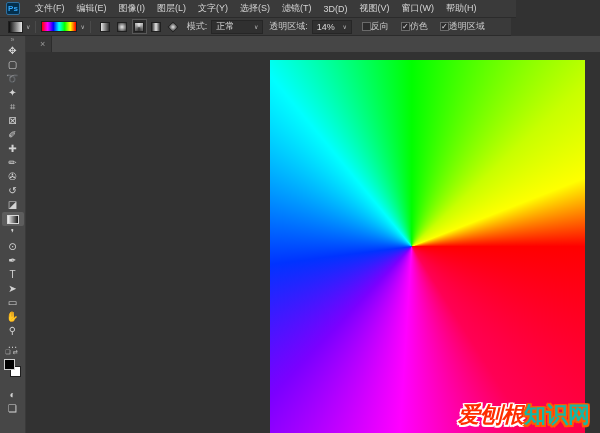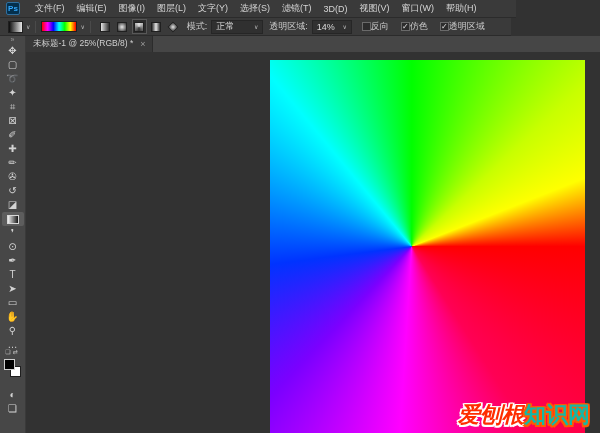--- a/index.html
+++ b/index.html
@@ -164,21 +164,20 @@
   </div>
 
   <div class="pasteboard"></div>
   <div class="canvas" style="background: conic-gradient(from 90deg at 45% 50%, rgb(255, 0, 0) 0%, rgb(255, 0, 85) 16%, rgb(255, 0, 255) 26%, rgb(123, 0, 255) 37%, rgb(0, 51, 255) 48%, rgb(0, 255, 255) 64%, rgb(0, 255, 0) 75%, rgb(200, 255, 0) 88%, rgb(255, 255, 0) 94%, rgb(255, 0, 0) 100%);"></div>
   <div class="watermark">
     <span class="wm-red">爱刨根</span><span class="wm-white">知识网</span>
   </div>
 
   <div class="tabbar">
     <div class="doc-tab">
-      <span class="title">未标题-1 @ 25%(RGB/8) *</span>
       <span class="close">×</span>
     </div>
   </div>
 
   <div class="toolbar">
     <span class="tb-grip">»</span>
     <div class="tool">
         <span>✥</span>
       </div>
     <div class="tool">

